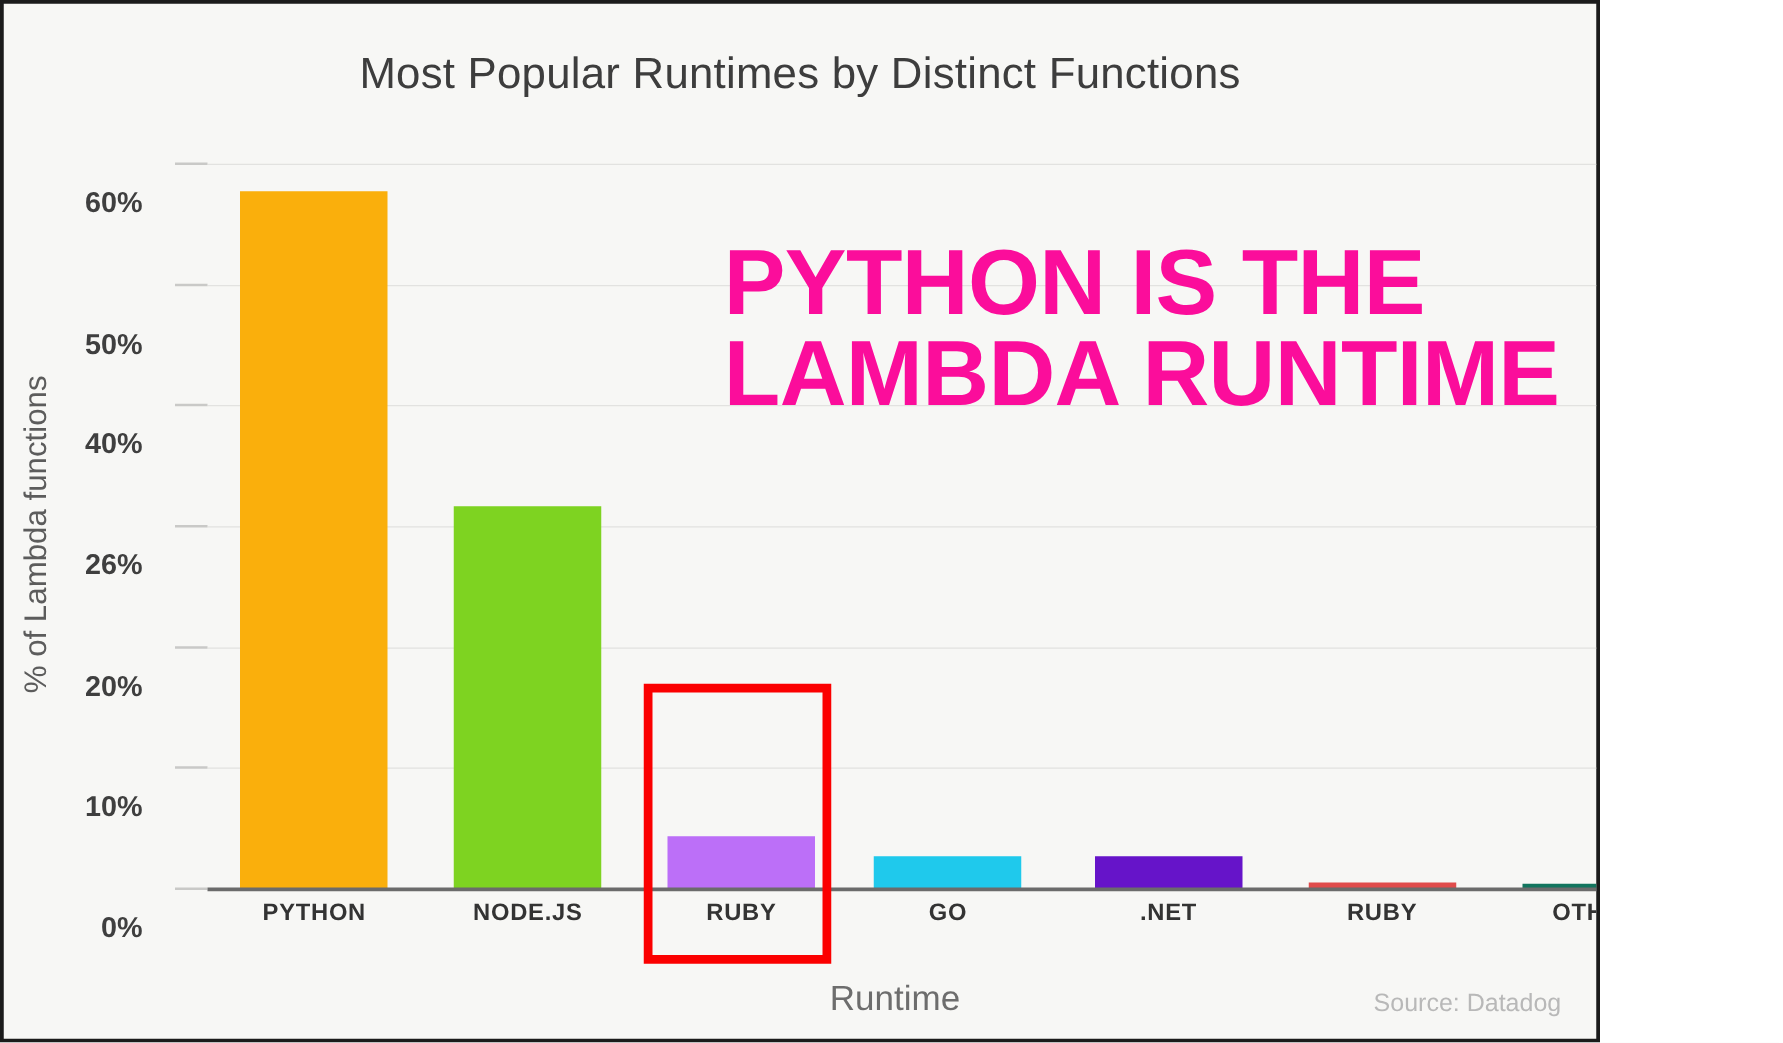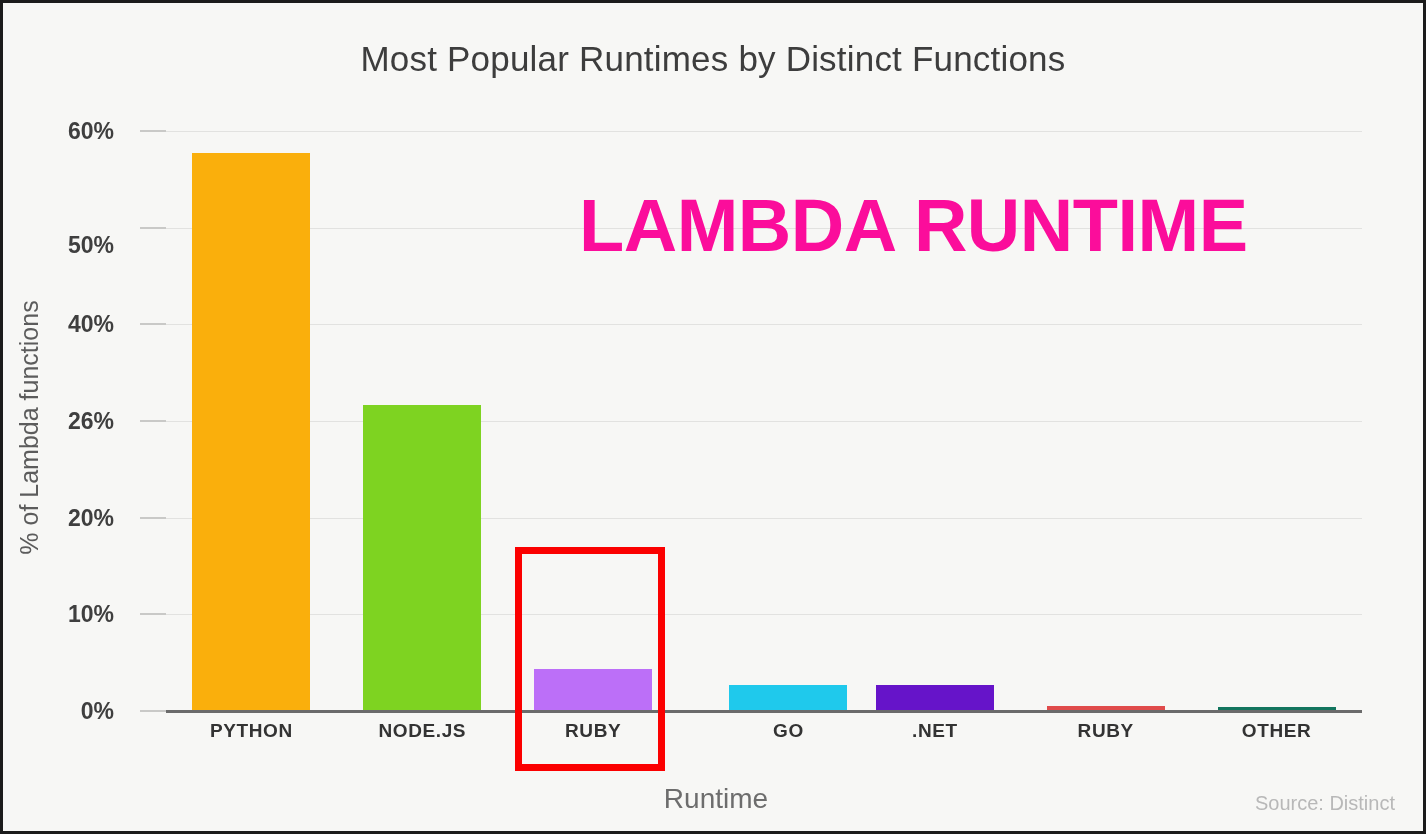--- a/index.html
+++ b/index.html
@@ -5,21 +5,21 @@
   html, body {
     margin: 0;
     padding: 0;
     background: #ffffff;
   }
   body {
     font-family: "Liberation Sans", sans-serif;
   }
   #page {
     position: relative;
-    width: 1426px;
+    width: 1280px;
     height: 834px;
     background: #f7f7f5;
     overflow: hidden;
     box-sizing: border-box;
     border: 3px solid #1b1b1b;
   }
 
   
   #chart-title {
     position: absolute;
@@ -74,20 +74,21 @@
   .ytick-label {
     position: absolute;
     right: 1248px;
     width: 110px;
     text-align: right;
     font-size: 23px;
     font-weight: bold;
     color: #3f3f3f;
     transform: translateY(-50%);
     white-space: nowrap;
+    margin-top: 31px;
   }
   .ytick-dash {
     position: absolute;
     width: 26px;
     height: 2px;
     background: #c9c9c7;
     right: 1196px;
     transform: translateY(-50%);
   }
 
@@ -204,21 +205,21 @@
           <div class="xtick-label">PYTHON</div>
         </div>
         <div class="bar-slot" style="left: 170.857px; width: 170.857px;">
           <div class="bar" style="height: 306.433px; background: rgb(126, 211, 33);"></div>
           <div class="xtick-label">NODE.JS</div>
         </div>
         <div class="bar-slot" style="left: 341.714px; width: 170.857px;">
           <div class="bar" style="height: 41.5667px; background: rgb(188, 111, 248);"></div>
           <div class="xtick-label">RUBY</div>
         </div>
-        <div class="bar-slot" style="left: 537px; width: 170.857px; margin-top: 27px;">
+        <div class="bar-slot" style="left: 507px; width: 170.857px; margin-top: 27px;">
           <div class="bar" style="height: 26.1px; background: rgb(31, 201, 236);"></div>
           <div class="xtick-label">GO</div>
         </div>
         <div class="bar-slot" style="left: 683.429px; width: 170.857px;">
           <div class="bar" style="height: 26.1px; background: rgb(102, 20, 201);"></div>
           <div class="xtick-label">.NET</div>
         </div>
         <div class="bar-slot" style="left: 854.286px; width: 170.857px;">
           <div class="bar" style="height: 4.83333px; background: rgb(224, 75, 75);"></div>
           <div class="xtick-label">RUBY</div>
@@ -227,19 +228,20 @@
           <div class="bar" style="height: 4px; background: rgb(18, 117, 94);"></div>
           <div class="xtick-label">OTHER</div>
         </div>
       </div>
     <div id="baseline"></div>
   </div>
 
   <div id="highlight-box" style="border-color: rgb(251, 0, 0);"></div>
 
   <div id="callout" style="color: rgb(251, 13, 155);">
+      <span class="l">PYTHON IS THE</span>
       <span class="l">LAMBDA RUNTIME</span>
     </div>
 
   <div id="x-axis-title">Runtime</div>
-  <div id="source-note">Source: Distinct</div>
+  <div id="source-note">Source: Datadog</div>
 
 </div>
 
 </body></html>

